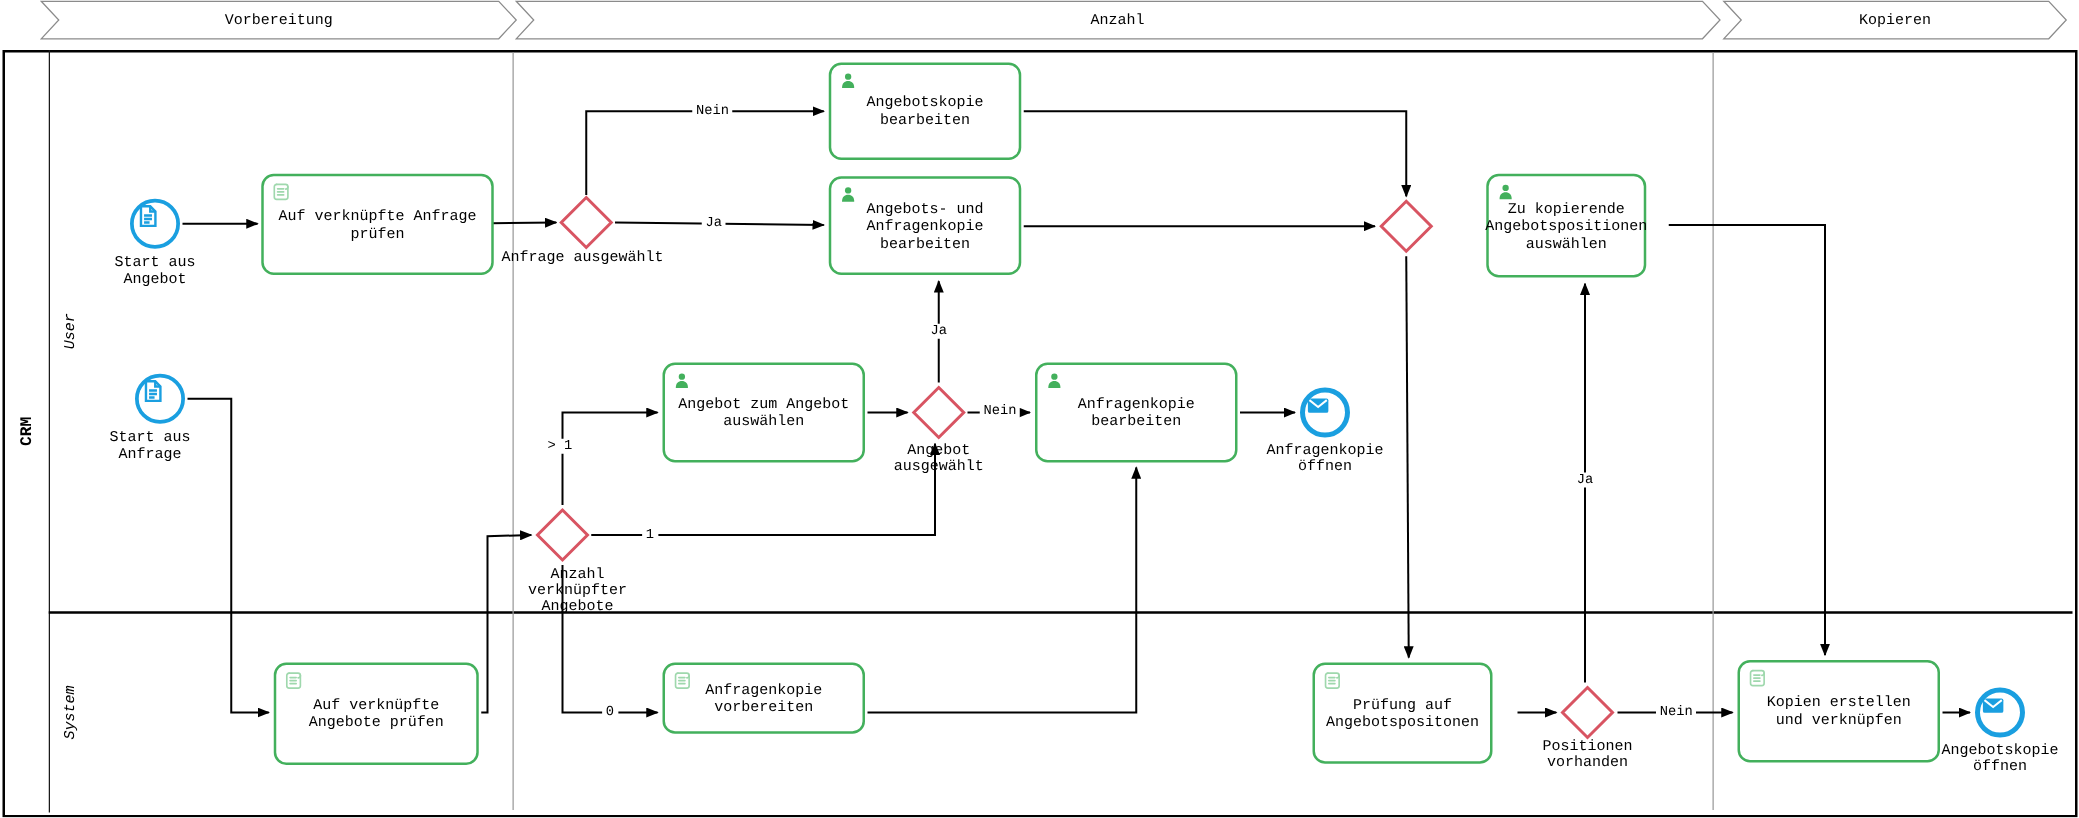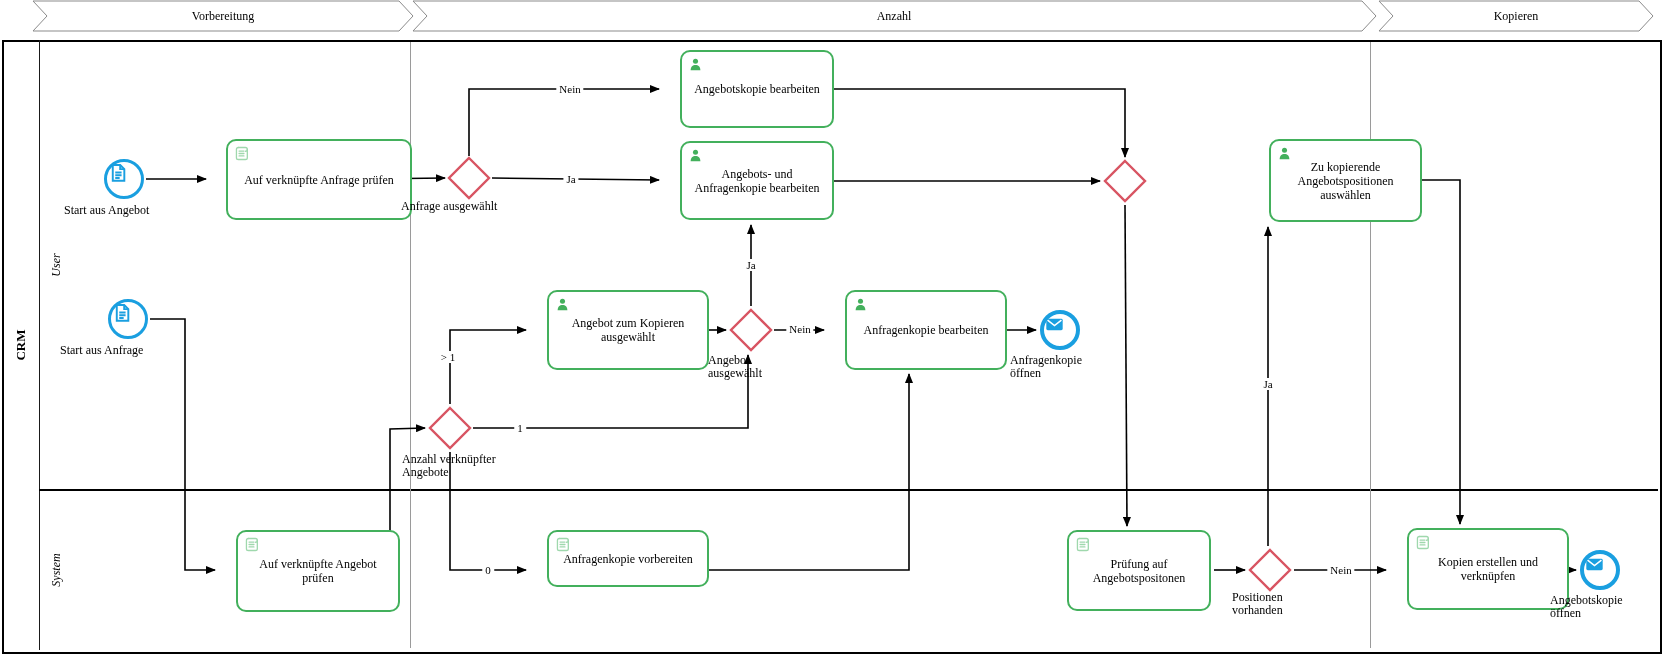--- a/index.html
+++ b/index.html
@@ -1,50 +1,50 @@
 <!DOCTYPE html>
 <html style="--task-green: #43b05c; --icon-green-light: #9fd8ad; --event-blue: #1a9fe0; --gateway-red: #d85462;"><head>
 <meta charset="utf-8">
 <style>
   html,body{margin:0;padding:0;background:#fff;}
   .canvas{position:relative;width:1663px;height:654px;background:#fff;
-          font-family:Liberation Serif, serif;color:#000;overflow:hidden;}
+          font-family:Liberation Mono, monospace;color:#000;overflow:hidden;}
   svg{position:absolute;left:0;top:0;overflow:visible;}
 
   
   .phase-label{position:absolute;top:16px;transform:translate(-50%,-50%);
                font-size:12px;white-space:nowrap;}
 
   
   .pool-rect{position:absolute;left:2px;top:40px;width:1656px;height:610px;border:2px solid #000;}
   .vline{position:absolute;top:40px;height:610px;width:1px;background:#1a1a1a;}
   .phase-sep{position:absolute;top:42px;height:606px;width:1px;background:#9a9a9a;}
   .lane-divider{position:absolute;left:39px;top:489px;width:1619px;height:2px;background:#000;}
   .rot-label{position:absolute;transform:translate(-50%,-50%) rotate(-90deg);
              white-space:nowrap;font-size:12px;}
   .pool-name{font-size:13px;font-weight:bold;}
   .lane-name{font-style:italic;}
 
   
   .task{position:absolute;box-sizing:border-box;border:2px solid var(--task-green);
         border-radius:10px;background:#fff;display:flex;align-items:center;justify-content:center;
-        text-align:center;font-size:12px;line-height:14px;padding:4px 8px;margin-left:17px;}
+        text-align:center;font-size:12px;line-height:14px;padding:4px 8px;}
   .task .ticon{position:absolute;left:6px;top:5px;width:15px;height:15px;}
 
   
   .gateway{position:absolute;width:44px;height:44px;}
 
   
   .event{position:absolute;width:40px;height:40px;border-radius:50%;background:#fff;
          box-sizing:border-box;display:flex;align-items:center;justify-content:center;}
   .event.start{border:3px solid var(--event-blue);}
   .event.end{border:4px solid var(--event-blue);}
 
   
-  .node-label{position:absolute;transform:translateX(-50%);text-align:left;
+  .node-label{position:absolute;transform:translateX(-50%);text-align:center;
               font-size:12px;line-height:13px;}
   .edge-label{position:absolute;transform:translate(-50%,-50%);background:#fff;
               padding:0 3px;font-size:11px;line-height:12px;white-space:nowrap;}
 
   
   .flow{fill:none;stroke:#000;stroke-width:1.6px;}
   .chev{fill:#fff;stroke:#8b8b8b;stroke-width:1px;}
   .gw-shape{fill:#fff;stroke:var(--gateway-red);stroke-width:2.4px;}
   .user-fill{fill:var(--task-green);}
   .script-stroke{fill:none;stroke:var(--icon-green-light);stroke-width:1.4px;stroke-linecap:round;}
@@ -128,59 +128,59 @@
   <div class="task" style="left:663px;top:141px;width:154px;height:79px">
     <svg class="ticon" viewBox="0 0 16 16">
       <g class="user-fill">
           <circle cx="8" cy="4.6" r="2.7"></circle>
           <path d="M2.8,14.2 C2.8,10.2 5,8.4 8,8.4 C11,8.4 13.2,10.2 13.2,14.2 Z"></path>
         </g>
     </svg>
     <span>Angebots- und Anfragenkopie bearbeiten</span>
   </div>
 
-  <div class="task" style="left:1252px;top:139px;width:153px;height:83px">
+  <div class="task" style="left:1189px;top:139px;width:128px;height:83px">
     <svg class="ticon" viewBox="0 0 16 16">
       <g class="user-fill">
           <circle cx="8" cy="4.6" r="2.7"></circle>
           <path d="M2.8,14.2 C2.8,10.2 5,8.4 8,8.4 C11,8.4 13.2,10.2 13.2,14.2 Z"></path>
         </g>
     </svg>
     <span>Zu kopierende Angebotspositionen auswählen</span>
   </div>
 
   <div class="task" style="left:530px;top:290px;width:162px;height:80px">
     <svg class="ticon" viewBox="0 0 16 16">
       <g class="user-fill">
           <circle cx="8" cy="4.6" r="2.7"></circle>
           <path d="M2.8,14.2 C2.8,10.2 5,8.4 8,8.4 C11,8.4 13.2,10.2 13.2,14.2 Z"></path>
         </g>
     </svg>
-    <span>Angebot zum Kopieren ausgewählt</span>
+    <span>Angebot zum Angebot auswählen</span>
   </div>
 
   <div class="task" style="left:828px;top:290px;width:162px;height:80px">
     <svg class="ticon" viewBox="0 0 16 16">
       <g class="user-fill">
           <circle cx="8" cy="4.6" r="2.7"></circle>
           <path d="M2.8,14.2 C2.8,10.2 5,8.4 8,8.4 C11,8.4 13.2,10.2 13.2,14.2 Z"></path>
         </g>
     </svg>
     <span>Anfragenkopie bearbeiten</span>
   </div>
 
   <div class="task" style="left:219px;top:530px;width:164px;height:82px">
     <svg class="ticon" viewBox="0 0 16 16">
       <g class="script-stroke">
           <path d="M4.6,1.6 h7.6 c1.2,0 2,0.9 2,2 c0,1.1 -0.8,2 -2,2"></path>
           <path d="M4.6,1.6 c-1.2,0 -2,0.9 -2,2 v8.8 c0,1.1 0.8,2 2,2 h7.6 c1.2,0 2,-0.9 2,-2 v-8.8"></path>
           <path d="M5.4,5.4 h5.2 M5.4,8 h5.2 M5.4,10.6 h5.2"></path>
         </g>
     </svg>
-    <span>Auf verknüpfte Angebot prüfen</span>
+    <span>Auf verknüpfte Angebote prüfen</span>
   </div>
 
   <div class="task" style="left:530px;top:530px;width:162px;height:57px">
     <svg class="ticon" viewBox="0 0 16 16">
       <g class="script-stroke">
           <path d="M4.6,1.6 h7.6 c1.2,0 2,0.9 2,2 c0,1.1 -0.8,2 -2,2"></path>
           <path d="M4.6,1.6 c-1.2,0 -2,0.9 -2,2 v8.8 c0,1.1 0.8,2 2,2 h7.6 c1.2,0 2,-0.9 2,-2 v-8.8"></path>
           <path d="M5.4,5.4 h5.2 M5.4,8 h5.2 M5.4,10.6 h5.2"></path>
         </g>
     </svg>

